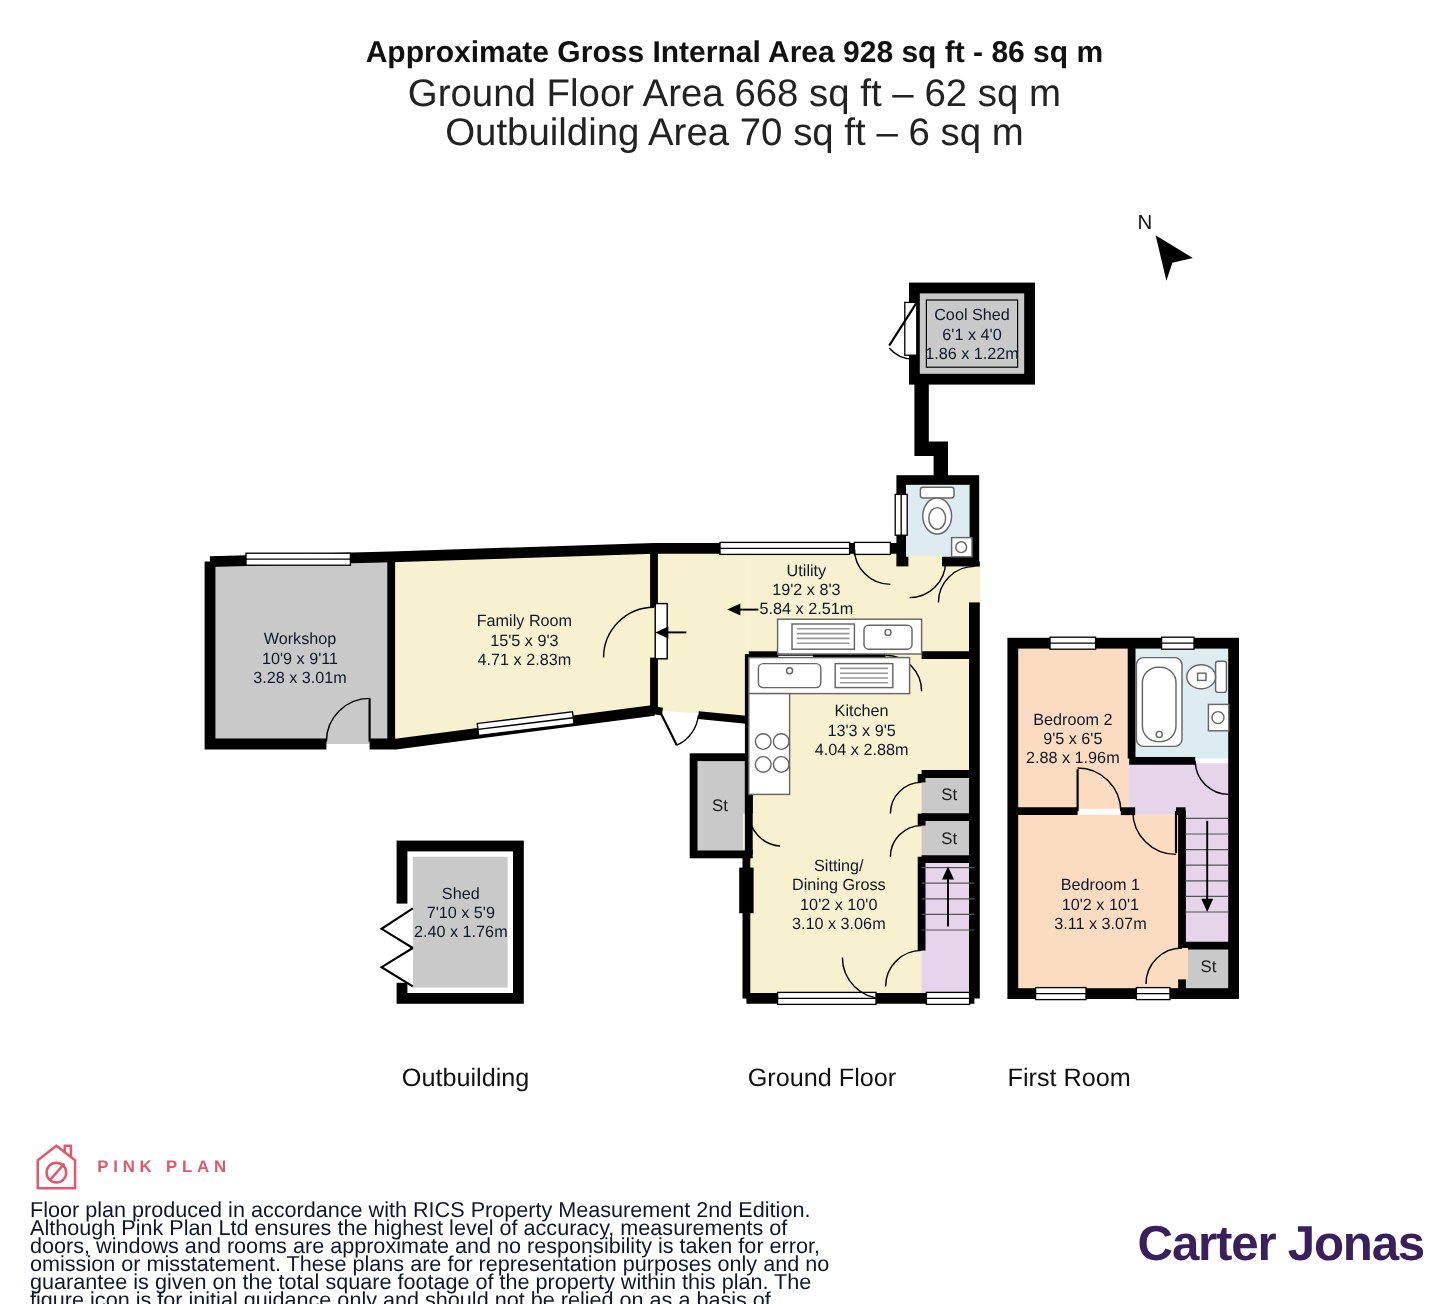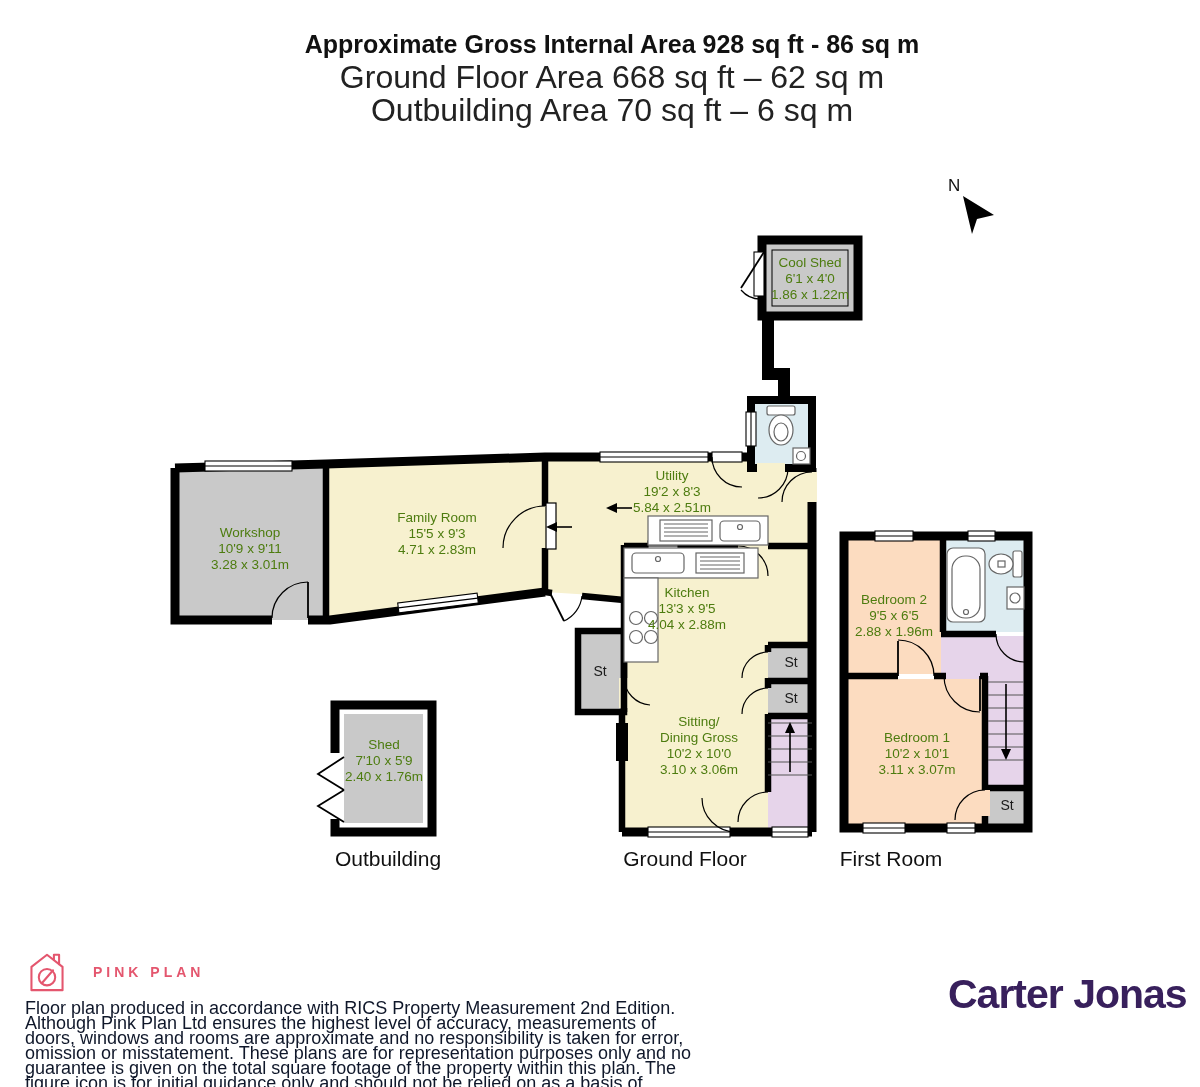--- a/index.html
+++ b/index.html
@@ -10,34 +10,34 @@
   
   .header{position:absolute;top:28px;left:12px;width:1200px;text-align:center;}
   .h-bold{font-size:25px;font-weight:700;line-height:33px;color:#111;}
   .h-reg{font-size:32px;font-weight:400;line-height:33px;color:#222;}
 
   
   .north-label{position:absolute;left:948px;top:176px;font-size:17px;color:#111;}
 
   
   .room-label{position:absolute;transform:translateX(-50%);text-align:center;
-              font-size:13.5px;line-height:16px;color:#4d7c0f;white-space:nowrap;}
+              font-size:13.5px;line-height:16px;color:#0f172a;white-space:nowrap;}
   .room-label span{display:block;}
   .st-label{position:absolute;transform:translateX(-50%);font-size:14px;color:#1a1a1a;}
-  .floor-label{position:absolute;transform:translateX(-50%);font-size:21px;color:#111;}
-
-  
-  .pinkplan{position:absolute;left:28px;top:951px;display:flex;align-items:center;gap:27px;}
+  .floor-label{position:absolute;transform:translateX(-50%);font-size:21px;color:#111;margin-top:40px;}
+
+  
+  .pinkplan{position:absolute;left:28px;top:951px;display:flex;align-items:center;gap:15px;}
   .pinkplan-text{font-size:14px;letter-spacing:4px;font-weight:600;color:var(--logo-pink,#e4566e);}
   .pp-icon{width:38px;height:42px;}
   .pp-icon path,.pp-icon circle,.pp-icon line{fill:none;stroke:var(--logo-pink,#e4566e);
       stroke-width:2.4;stroke-linejoin:round;stroke-linecap:round;}
   .disclaimer{position:absolute;left:25px;top:1001px;width:670px;font-size:18px;
               line-height:15px;color:#0f172a;}
-  .brand{position:absolute;left:948px;top:971px;font-size:41px;font-weight:700;
+  .brand{position:absolute;left:948px;top:1013px;font-size:41px;font-weight:700;
          letter-spacing:-1px;color:var(--brand-purple,#38205c);}
 
   
   .f-cream{fill:var(--room-cream,#f7f1cf);}
   .f-gray{fill:var(--room-gray,#c9c9c9);}
   .f-blue{fill:var(--room-blue,#ddecf1);}
   .f-peach{fill:var(--room-peach,#fcdcc0);}
   .f-lav{fill:var(--room-lavender,#e6d4ea);}
   .wall{fill:none;stroke:var(--wall,#000);}
   .w9{stroke-width:9;}
@@ -325,21 +325,21 @@
   <div class="room-label" style="left:437px;top:510px">
     <span>Family Room</span>
     <span>15'5 x 9'3</span>
     <span>4.71 x 2.83m</span>
   </div>
   <div class="room-label" style="left:672px;top:468px">
     <span>Utility</span>
     <span>19'2 x 8'3</span>
     <span>5.84 x 2.51m</span>
   </div>
-  <div class="room-label" style="left:687px;top:585px">
+  <div class="room-label" style="left:718px;top:585px">
     <span>Kitchen</span>
     <span>13'3 x 9'5</span>
     <span>4.04 x 2.88m</span>
   </div>
   <div class="room-label" style="left:699px;top:714px">
     <span>Sitting/</span>
     <span>Dining Gross</span>
     <span>10'2 x 10'0</span>
     <span>3.10 x 3.06m</span>
   </div>

